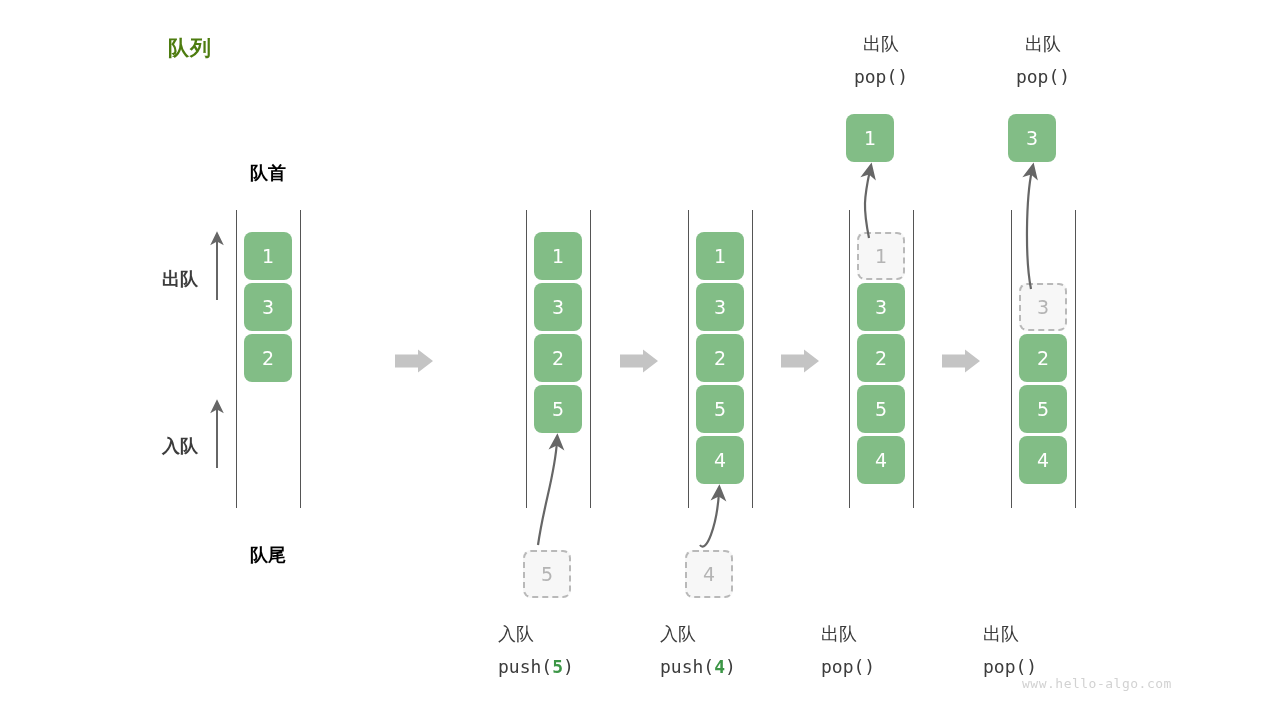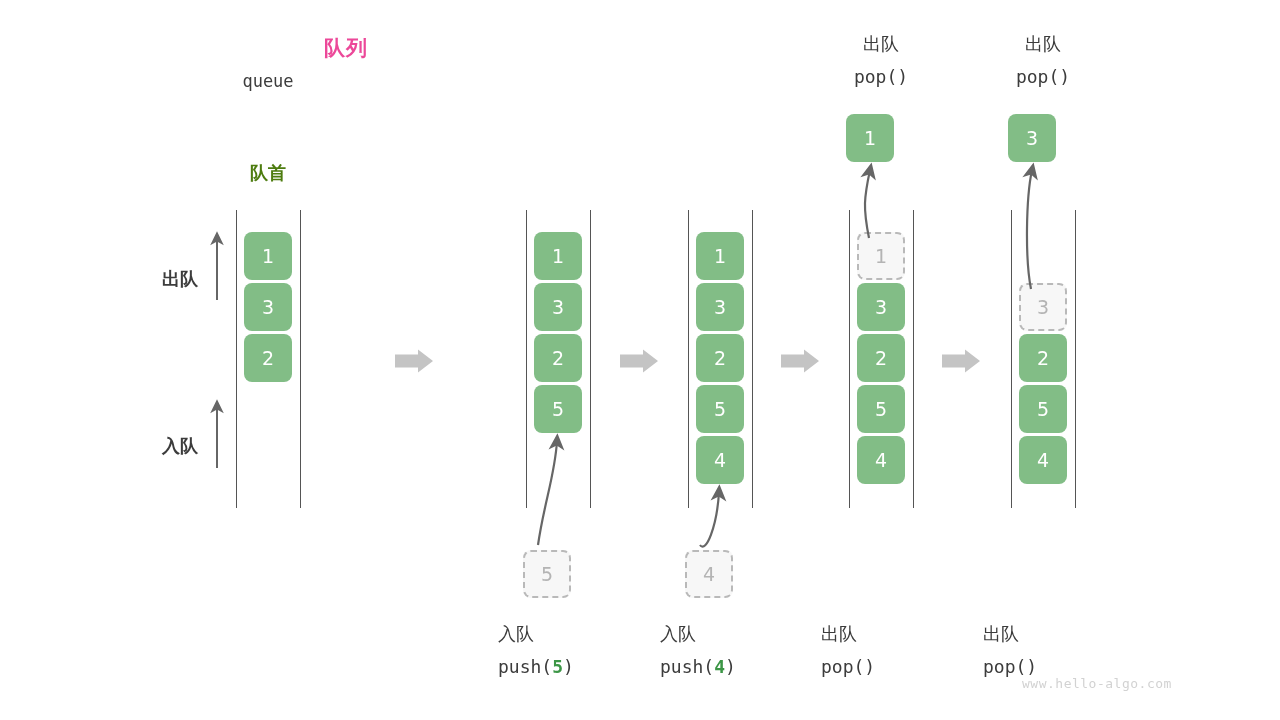--- a/index.html
+++ b/index.html
@@ -10,29 +10,29 @@
     font-family:"DejaVu Sans","Liberation Sans",sans-serif;
     position:relative;
     overflow:hidden;
     color:#3c3c3c;
   }
   #stage { position:absolute; inset:0; }
 
   .lbl { position:absolute; white-space:pre; }
 
   .title-cn {
-    font-weight:bold; font-size:21px; color:#ec4899;
-    text-align:right; letter-spacing:1px;
+    font-weight:bold; font-size:21px; color:#4d7c0f;
+    text-align:left; letter-spacing:1px;
   }
   .title-en {
     font-family:"DejaVu Sans Mono","Liberation Mono",monospace;
     font-size:17px; color:#3c3c3c; text-align:center;
   }
   .head-cn {
-    font-weight:bold; font-size:18px; color:#4d7c0f; text-align:center;
+    font-weight:bold; font-size:18px; color:#000000; text-align:center;
   }
   .side-cn {
     font-weight:bold; font-size:18px; color:#3c3c3c; text-align:right;
   }
   .op-cn {
     font-size:18px; color:#3c3c3c; text-align:center;
   }
   .op-code {
     font-family:"DejaVu Sans Mono","Liberation Mono",monospace;
     font-size:18px; color:#3c3c3c; text-align:center; white-space:pre;
@@ -62,22 +62,22 @@
 
   svg.layer { position:absolute; left:0; top:0; width:1280px; height:720px;
               pointer-events:none; overflow:visible; }
 </style>
 </head>
 <body>
 
 <div id="stage">
 
   <div class="lbl title-cn" style="left:168px; top:34px; width:200px;">队列</div>
-  <div class="lbl title-en" style="left:168px; top:71px; width:200px;">queue</div>
   <div class="lbl head-cn" style="left:168px; top:161px; width:200px;">队首</div>
+  <div class="lbl head-cn" style="left:168px; top:543px; width:200px;">队尾</div>
   <div class="lbl side-cn" style="left:128px; top:267px; width:70px;">出队</div>
   <div class="lbl side-cn" style="left:128px; top:434px; width:70px;">入队</div>
 
   <div id="cols">
       <div style="position:absolute;left:0;top:0;width:0;height:0;">
         <div class="rail" style="left:236px; top:210px; height:298px;"></div>
         <div class="rail" style="left:300px; top:210px; height:298px;"></div>
         <div class="cell" style="left:244px; top:232px;">1</div>
         <div class="cell" style="left:244px; top:283px;">3</div>
         <div class="cell" style="left:244px; top:334px;">2</div>

